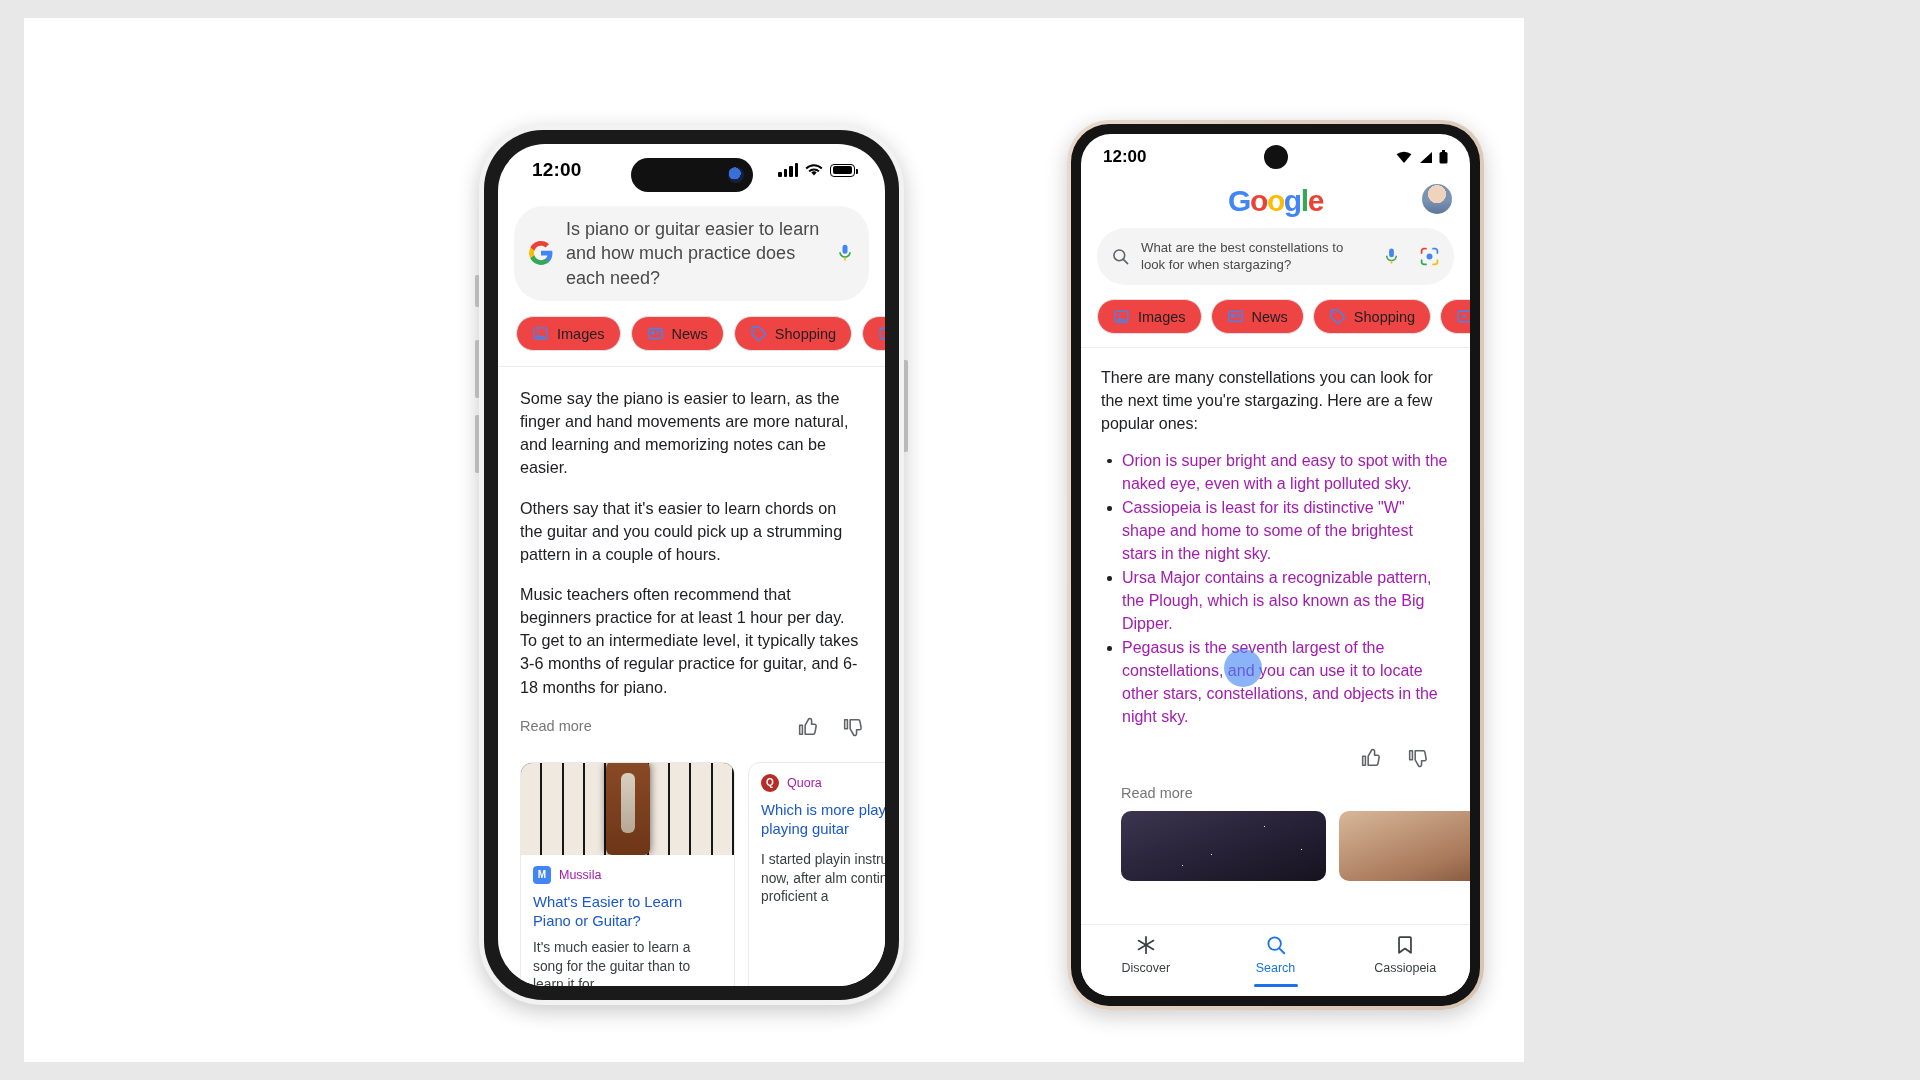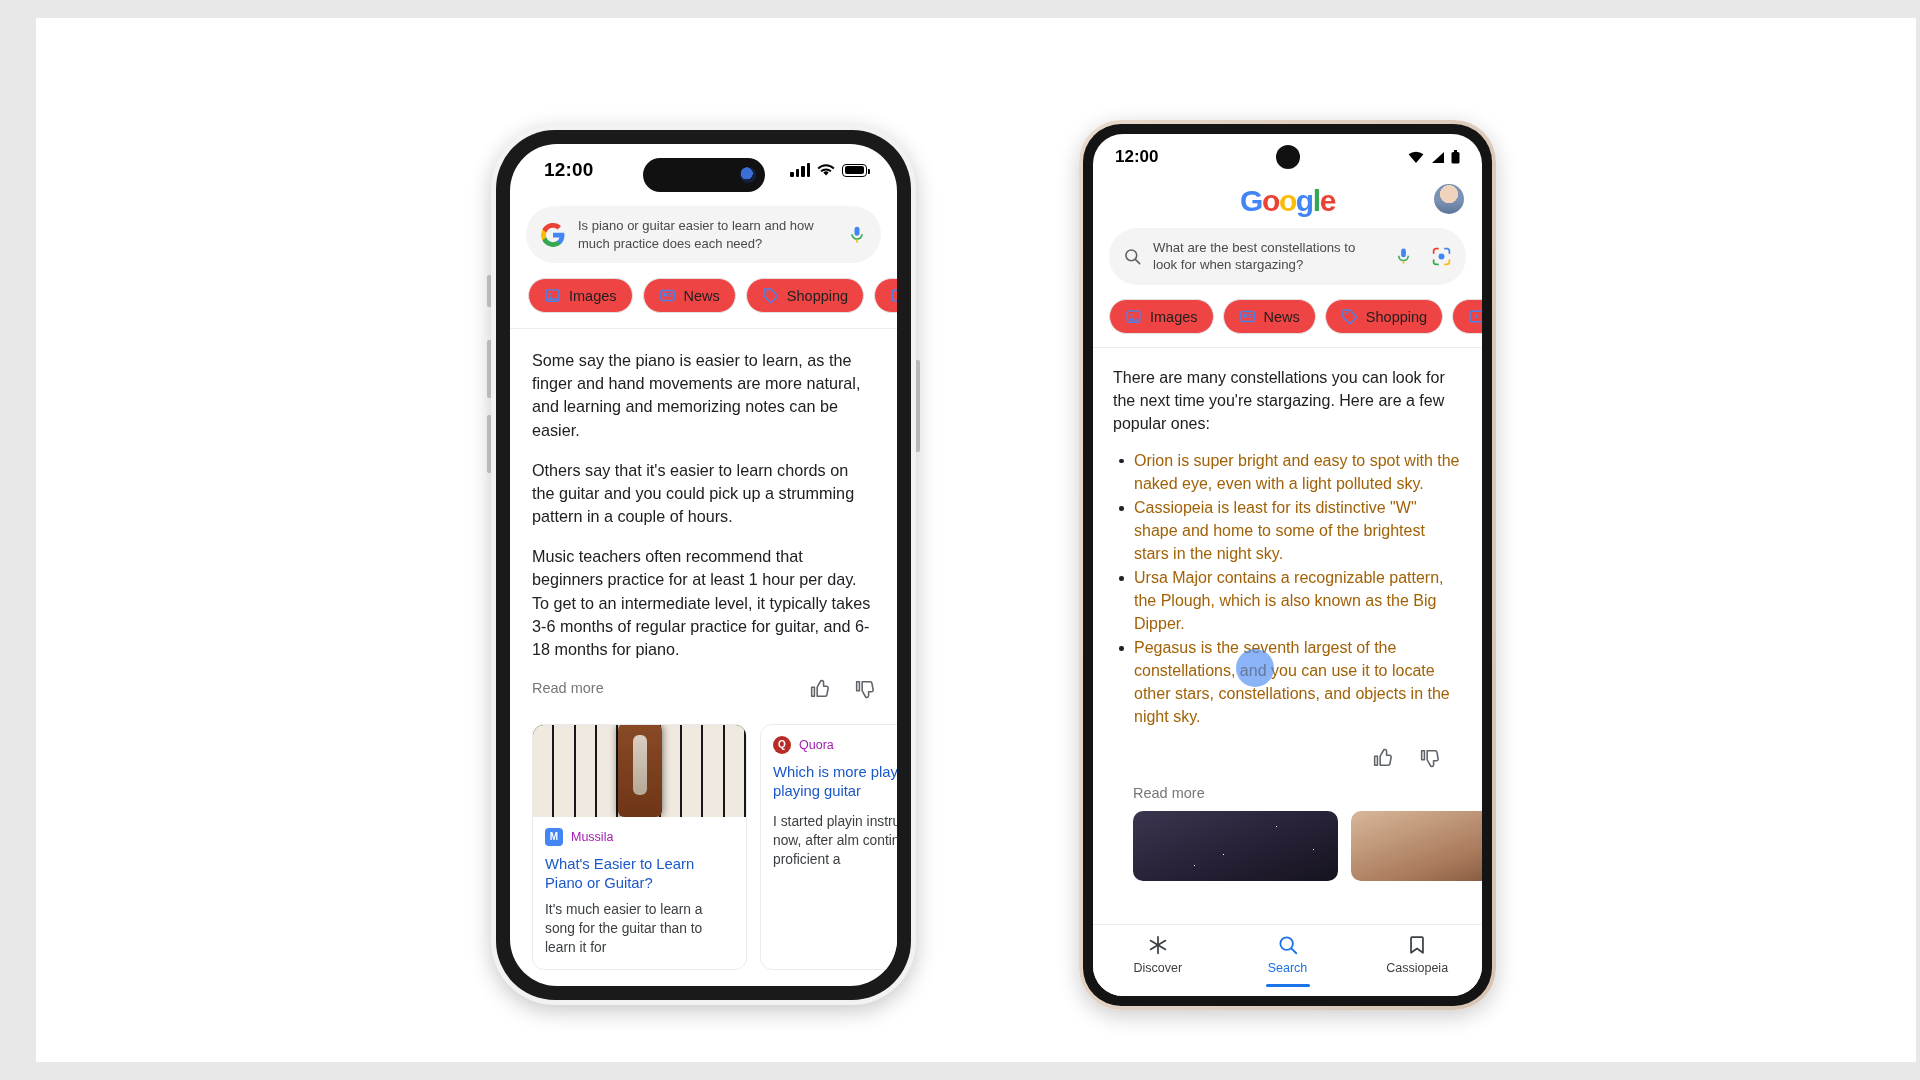--- a/index.html
+++ b/index.html
@@ -8,22 +8,22 @@
     background: #e8e8e8;
     font-family: "Liberation Sans", sans-serif;
     overflow: hidden;
   }
   .canvas {
     position: absolute; inset: 0;
     background: #e8e8e8;
   }
   .slide {
     position: absolute;
-    left: 36px; top: 18px;
-    width: 1880px; height: 1044px;
+    left: 24px; top: 18px;
+    width: 1500px; height: 1044px;
     background: #ffffff;
   }
 
   
   .iphone {
     position: absolute;
     left: 455px; top: 107px;
     width: 425px; height: 880px;
     background: #f2f2f2;
     border-radius: 64px;
@@ -102,21 +102,21 @@
   
   .ip-searchwrap { padding: 10px 16px 0 16px; }
   .ip-search {
     display: flex; align-items: center;
     background: #f4f4f4; border-radius: 30px;
     padding: 11px 14px;
     gap: 12px;
   }
   .glogo { width: 26px; height: 26px; flex: none; }
   .ip-query {
-    flex: 1; font-size: 13px; color: #4a4a4a; line-height: 1.35;
+    flex: 1; font-size: 18px; color: #4a4a4a; line-height: 1.35;
   }
   .mic-ic { width: 20px; flex: none; }
 
   .ip-chips {
     display: flex; gap: 10px;
     padding: 15px 0 15px 18px;
     border-bottom: 1px solid #ececec;
     white-space: nowrap; overflow: hidden;
   }
   .chip {
@@ -252,21 +252,21 @@
     padding: 14px 0 13px 16px;
     border-bottom: 1px solid #ececec;
     white-space: nowrap; overflow: hidden; flex: none;
   }
   .an-body { padding: 18px 20px 0 20px; flex: 1; overflow: hidden; position: relative; }
   .an-body p { font-size: 16px; line-height: 1.44; color: #202124; }
   .an-list { margin-top: 14px; padding-left: 4px; }
   .an-list li {
     list-style: none; position: relative;
     padding-left: 17px; margin-bottom: 1px;
-    font-size: 16px; line-height: 1.44; color: #a16207;
+    font-size: 16px; line-height: 1.44; color: #a21caf;
   }
   .an-list li::before {
     content: ""; position: absolute; left: 2px; top: 10px;
     width: 4.5px; height: 4.5px; border-radius: 50%; background: #202124;
   }
   .an-actions {
     display: flex; justify-content: flex-end; gap: 25px;
     padding: 18px 22px 0 0;
   }
   .an-readmore { font-size: 14.5px; color: #777; padding: 16px 0 0 20px; }

